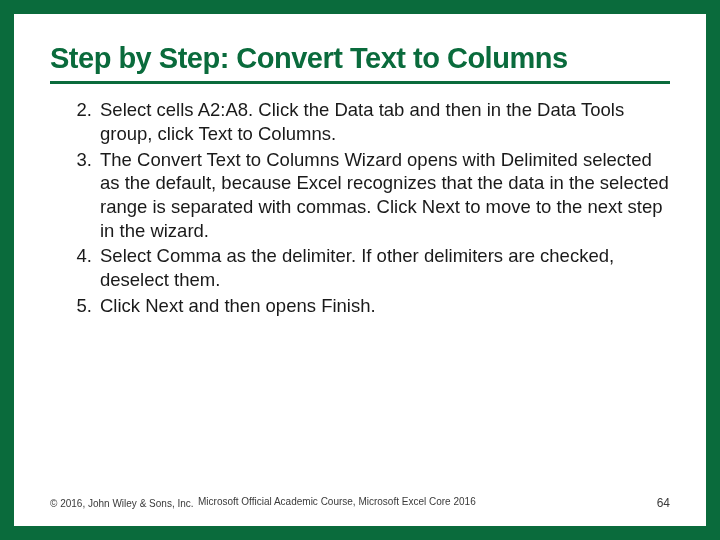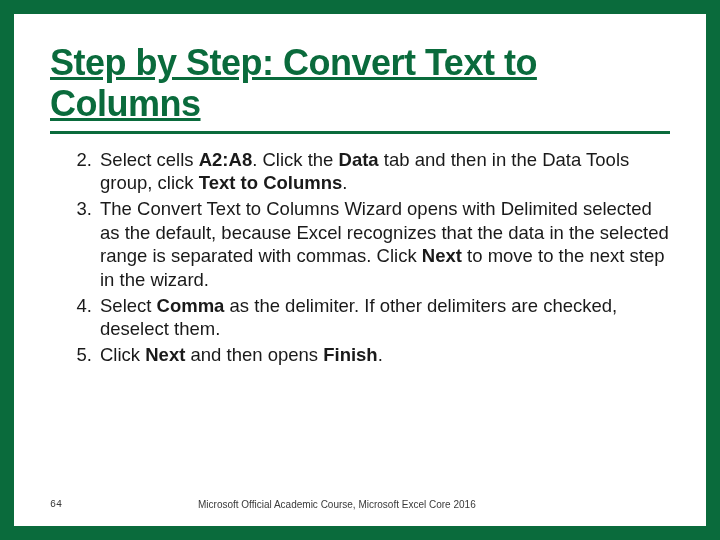--- a/index.html
+++ b/index.html
@@ -12,27 +12,26 @@
   .slide {
     position: absolute;
     top: 14px; left: 14px;
     width: 692px; height: 512px;
     background: #ffffff;
   }
   .content {
     padding: 28px 36px 0 36px;
   }
   .title {
-    font-size: 36px;
+    font-size: 29px;
     font-weight: 700;
     color: #0a6b3c;
     letter-spacing: -0.5px;
     line-height: 1.15;
     margin-bottom: 6px;
-    text-decoration: underline;
   }
   .rule {
     height: 3px;
     background: #0a6b3c;
     margin-bottom: 14px;
   }
   ol.steps {
     list-style: none;
     font-size: 18.5px;
     line-height: 1.28;
@@ -43,51 +42,51 @@
     padding-left: 50px;
     margin-bottom: 2px;
   }
   ol.steps li .num {
     position: absolute;
     left: 14px;
     top: 0;
     width: 28px;
     text-align: right;
   }
-  .b { font-weight: 700; text-align: center; }
+  .b { font-weight: 400; text-align: center; }
   .footer {
     position: absolute;
     left: 36px; right: 36px;
     bottom: 16px;
     display: flex;
     justify-content: space-between;
     align-items: baseline;
     font-size: 10px;
     color: #3a3a3a;
   }
   .footer .center {
     position: absolute;
     left: 148px;
   }
   .footer .pagenum {
-    font-size: 10px;
-    font-family: Liberation Mono, monospace;
+    font-size: 12px;
   }
 </style>
 </head>
 <body>
 
 <div class="slide">
   <div class="content">
     <h1 class="title">Step by Step: Convert Text to Columns</h1>
     <div class="rule"></div>
     <ol class="steps">
         <li><span class="num">2.</span><span><span>Select cells </span><span class="b">A2:A8</span><span>. Click the </span><span class="b">Data</span><span> tab and then in the Data Tools group, click </span><span class="b">Text to Columns</span><span>.</span></span></li>
         <li><span class="num">3.</span><span><span>The Convert Text to Columns Wizard opens with Delimited selected as the default, because Excel recognizes that the data in the selected range is separated with commas. Click </span><span class="b">Next</span><span> to move to the next step in the wizard.</span></span></li>
         <li><span class="num">4.</span><span><span>Select </span><span class="b">Comma</span><span> as the delimiter. If other delimiters are checked, deselect them.</span></span></li>
         <li><span class="num">5.</span><span><span>Click </span><span class="b">Next</span><span> and then opens </span><span class="b">Finish</span><span>.</span></span></li>
       </ol>
   </div>
   <div class="footer">
+    <span>© 2016, John Wiley &amp; Sons, Inc.</span>
     <span class="center">Microsoft Official Academic Course, Microsoft Excel Core 2016</span>
     <span class="pagenum">64</span>
   </div>
 </div>
 
 </body></html>

